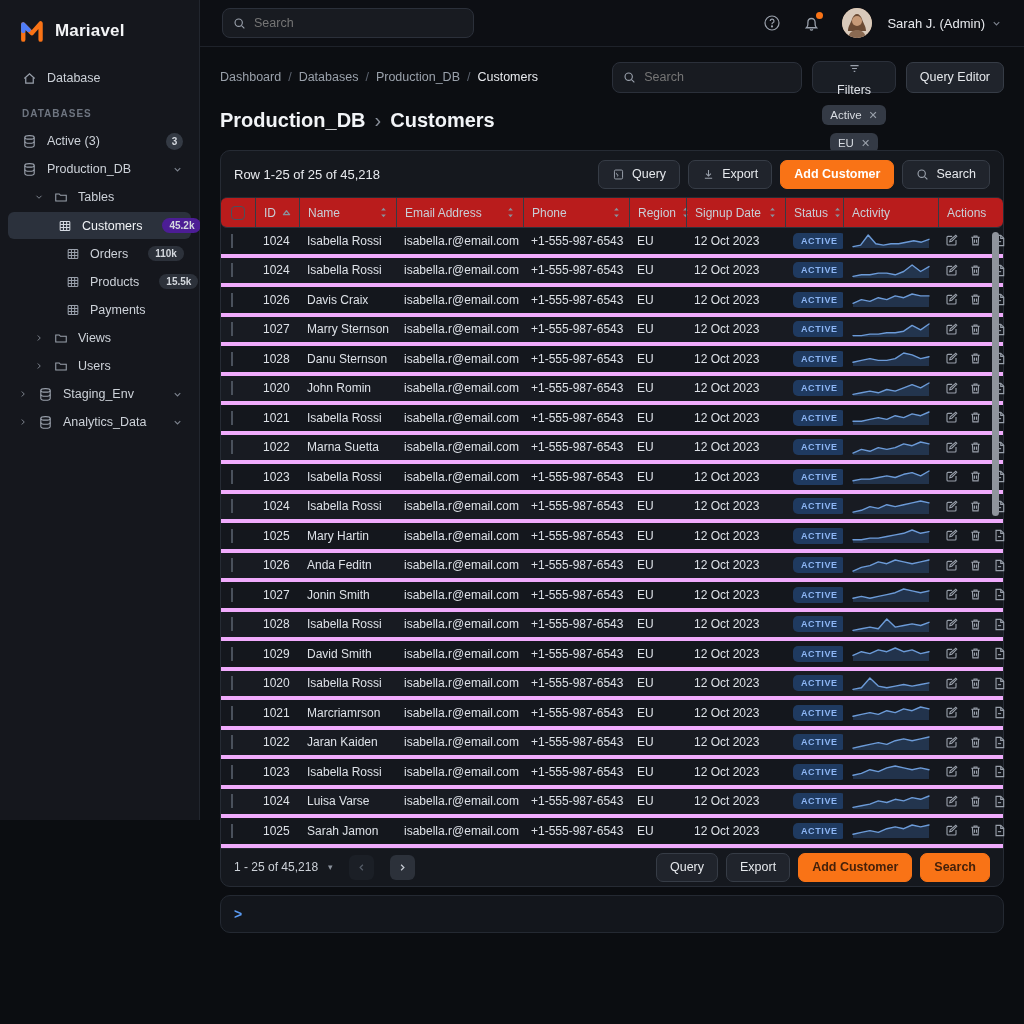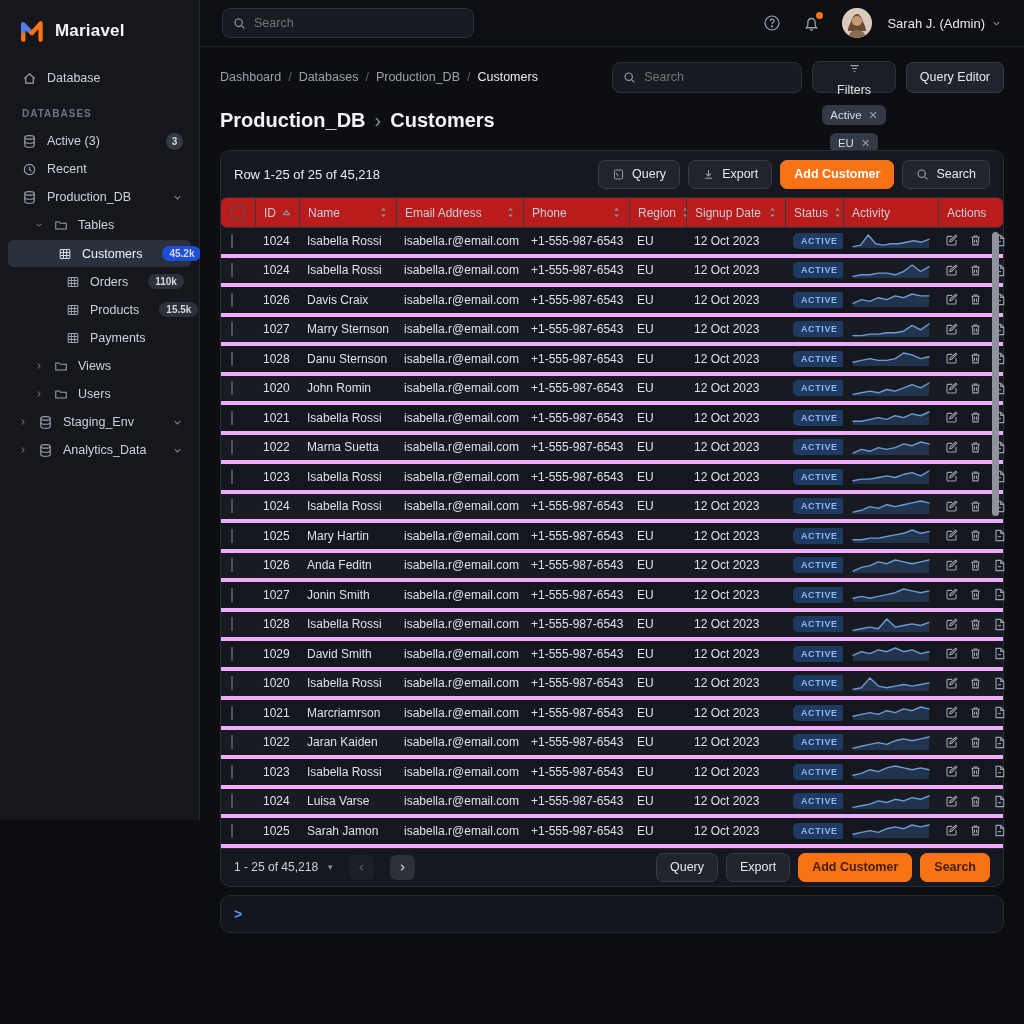--- a/index.html
+++ b/index.html
@@ -121,29 +121,20 @@
             <ellipse cx="8" cy="3.6" rx="5" ry="1.9"></ellipse>
             <path d="M3 3.6v8.6c0 1 2.2 1.9 5 1.9s5-.9 5-1.9V3.6"></path>
             <path d="M3 8c0 1 2.2 1.9 5 1.9S13 9 13 8"></path>
           </svg>
         </span>
       <span>Active (3)</span>
       <span class="grow"></span>
       <span class="badge-circle">3</span>
     </div>
 
-    <div class="side-item">
-      <span class="icon">
-          <svg width="15" height="15" viewBox="0 0 16 16" fill="none" stroke="currentColor" stroke-width="1.2">
-            <circle cx="8" cy="8" r="5.5"></circle>
-            <path d="M8 5v3.2l2.2 1.4"></path>
-          </svg>
-        </span>
-      <span>Recent</span>
-    </div>
 
     <div class="side-item">
       <span class="icon">
           <svg width="15" height="15" viewBox="0 0 16 16" fill="none" stroke="currentColor" stroke-width="1.2">
             <ellipse cx="8" cy="3.6" rx="5" ry="1.9"></ellipse>
             <path d="M3 3.6v8.6c0 1 2.2 1.9 5 1.9s5-.9 5-1.9V3.6"></path>
             <path d="M3 8c0 1 2.2 1.9 5 1.9S13 9 13 8"></path>
           </svg>
         </span>
       <span>Production_DB</span>
@@ -171,21 +162,21 @@
 
     <div class="side-item tree-l2 selected">
       <span class="icon">
           <svg width="14" height="14" viewBox="0 0 16 16" fill="none" stroke="currentColor" stroke-width="1.2">
             <rect x="2.5" y="2.8" width="11" height="10.4" rx="1"></rect>
             <path d="M2.5 6.2h11M2.5 9.7h11M6.2 2.8v10.4M9.9 2.8v10.4"></path>
           </svg>
         </span>
       <span>Customers</span>
       <span class="grow"></span>
-      <span class="badge-pill" style="background:#1d4ed8;">45.2k</span>
+      <span class="badge-pill" style="background:#4c1d95;">45.2k</span>
     </div>
 
     <div class="side-item tree-l2">
       <span class="icon">
           <svg width="14" height="14" viewBox="0 0 16 16" fill="none" stroke="currentColor" stroke-width="1.2">
             <rect x="2.5" y="2.8" width="11" height="10.4" rx="1"></rect>
             <path d="M2.5 6.2h11M2.5 9.7h11M6.2 2.8v10.4M9.9 2.8v10.4"></path>
           </svg>
         </span>
       <span>Orders</span>

